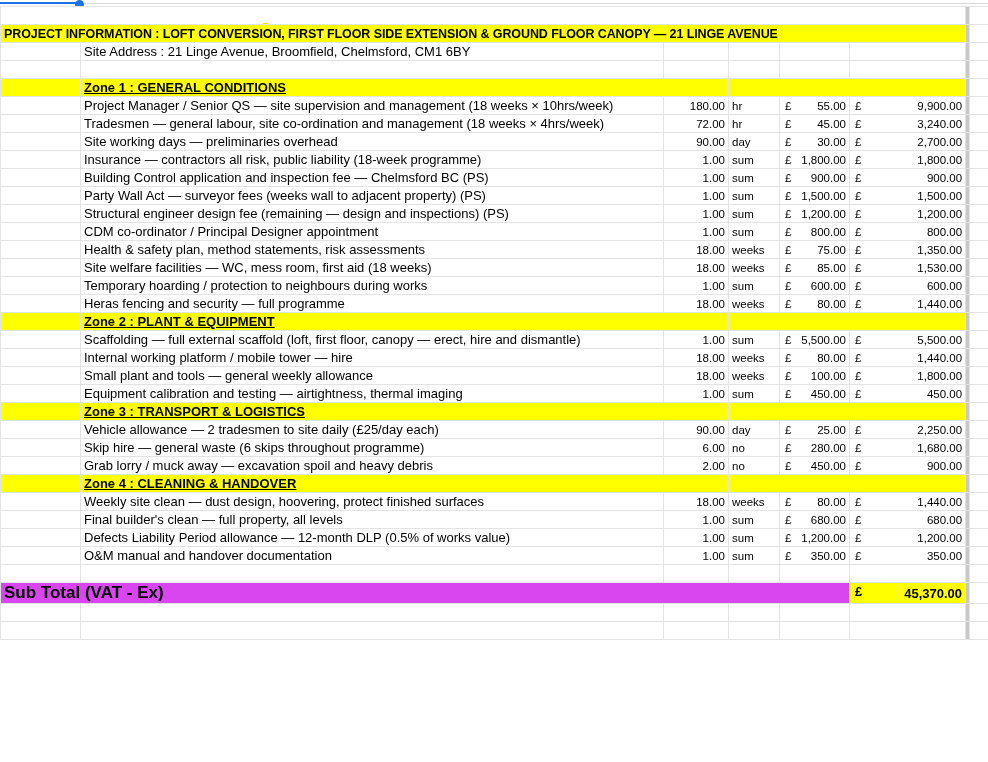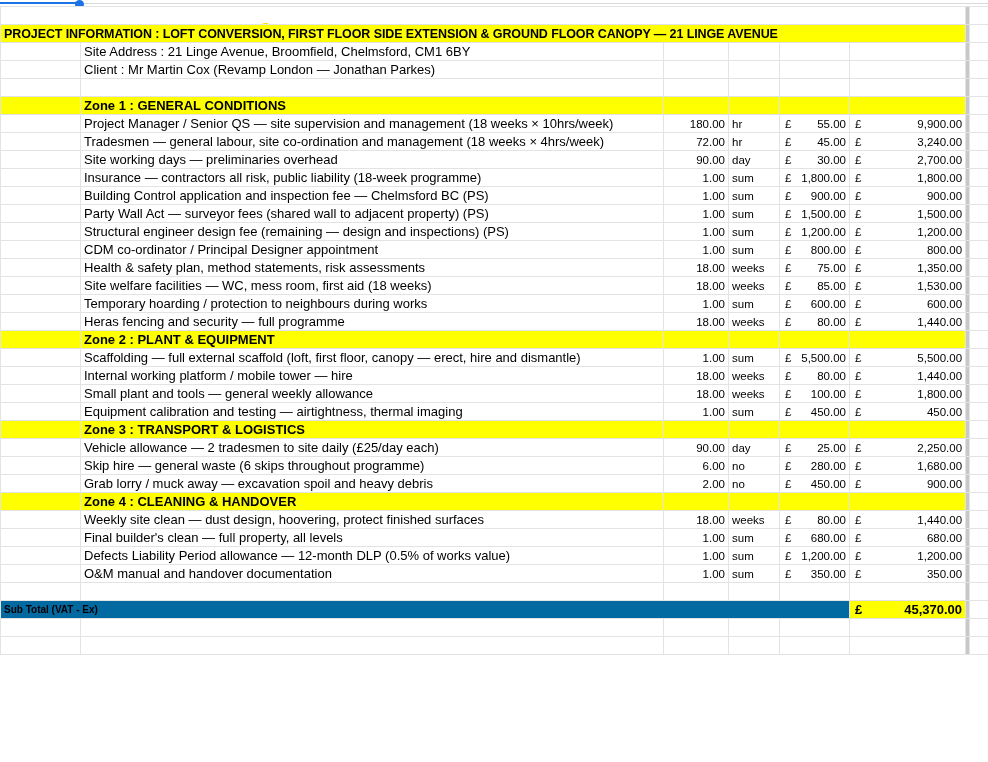--- a/index.html
+++ b/index.html
@@ -88,37 +88,38 @@
   .banner {
     background: #ffff00;
     font-weight: 700;
     font-size: 12.5px;
     letter-spacing: -0.1px;
   }
   .zone {
     background: #ffff00;
     font-weight: 700;
     font-size: 13px;
+    text-decoration: underline;
   }
   .zone-row td { height: 22px; }
   .desc { font-size: 13px; }
   .num  { text-align: right; padding-right: 8px; }
   .unit { text-align: left; padding-left: 6px; margin-top: 24px; }
   .money {
     position: relative;
     text-align: right;
     padding-right: 8px;
   }
   .money .sym {
     position: absolute; left: 5px; top: 0; line-height: 18px;
     text-align: left;
   }
   .total-cell .sym { left: 5px; }
   .subtotal-label {
-    background: #0369a1; font-weight: 700; font-size: 10px; margin-top: 8px;
+    background: #d946ef; font-weight: 700; font-size: 17px; margin-top: 8px;
   }
   .subtotal-amt {
     background: #ffff00; font-weight: 700; font-size: 13px;
   }
   .subtotal-row td { height: 26px; }
   .spacer-tall td { height: 20px; }
 
   
   .divider { background: #c8c8c8; border: none; padding: 0; }
   .blankcol { border: 1px solid #e2e3e4; background: #ffffff; }
@@ -167,30 +168,20 @@
           <tr>
             <td></td>
             <td class="desc">Site Address : 21 Linge Avenue, Broomfield, Chelmsford, CM1 6BY</td>
             <td class="num"></td>
             <td class="unit"></td>
             <td class="money"></td>
             <td class="money"></td>
             <td class="divider"></td>
             <td class="blankcol"></td>
           </tr>
-          <tr>
-            <td></td>
-            <td class="desc">Client : Mr Martin Cox (Revamp London — Jonathan Parkes)</td>
-            <td class="num"></td>
-            <td class="unit"></td>
-            <td class="money"></td>
-            <td class="money"></td>
-            <td class="divider"></td>
-            <td class="blankcol"></td>
-          </tr>
           <tr class="spacer-tall">
             <td></td>
             <td></td>
             <td></td>
             <td></td>
             <td></td>
             <td></td>
             <td class="divider"></td>
             <td class="blankcol"></td>
           </tr>
@@ -249,21 +240,21 @@
             <td class="desc">Building Control application and inspection fee — Chelmsford BC (PS)</td>
             <td class="num">1.00</td>
             <td class="unit">sum</td>
             <td class="money rate-cell"><span class="sym">£</span>900.00</td>
             <td class="money total-cell"><span class="sym">£</span>900.00</td>
             <td class="divider"></td>
             <td class="blankcol"></td>
           </tr>
           <tr>
             <td></td>
-            <td class="desc">Party Wall Act — surveyor fees (shared wall to adjacent property) (PS)</td>
+            <td class="desc">Party Wall Act — surveyor fees (weeks wall to adjacent property) (PS)</td>
             <td class="num">1.00</td>
             <td class="unit">sum</td>
             <td class="money rate-cell"><span class="sym">£</span>1,500.00</td>
             <td class="money total-cell"><span class="sym">£</span>1,500.00</td>
             <td class="divider"></td>
             <td class="blankcol"></td>
           </tr>
           <tr>
             <td></td>
             <td class="desc">Structural engineer design fee (remaining — design and inspections) (PS)</td>

